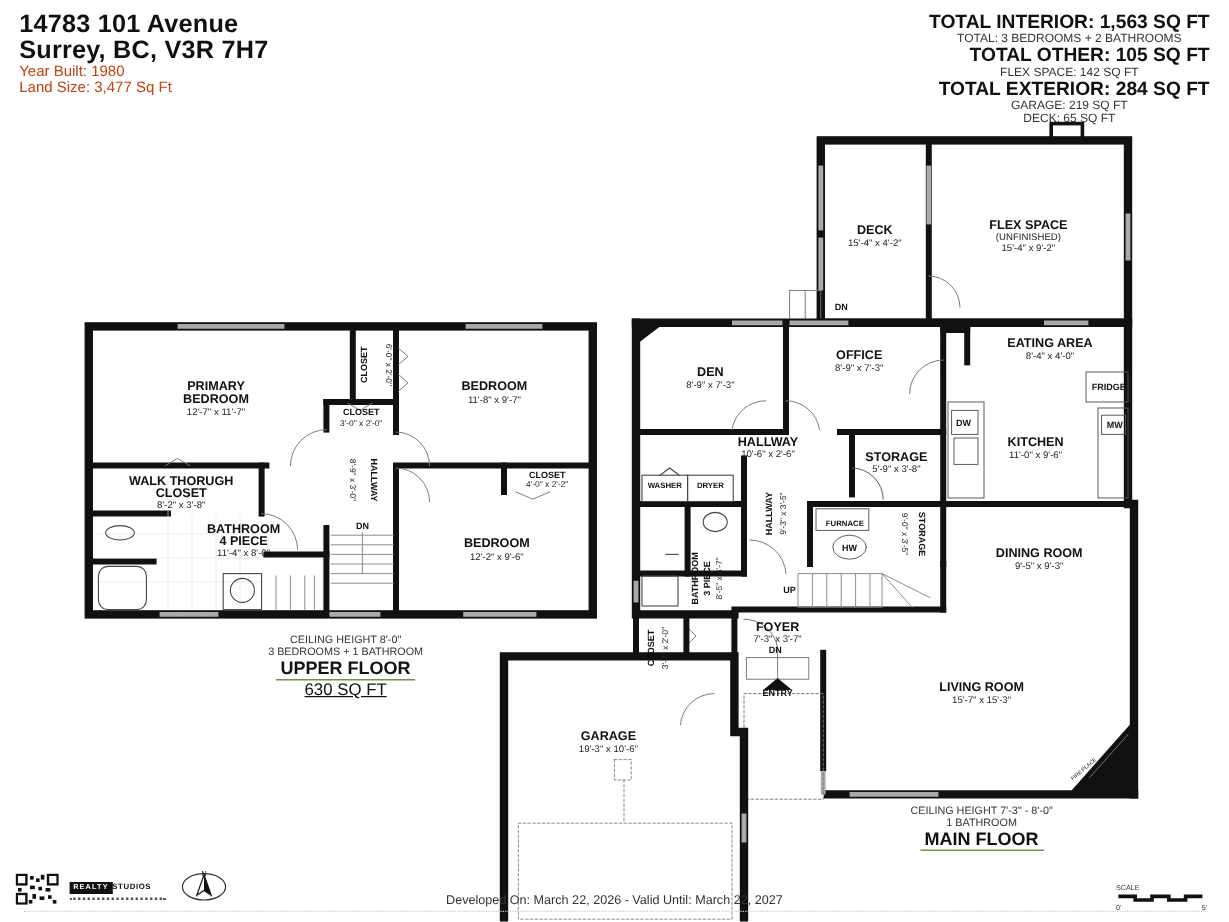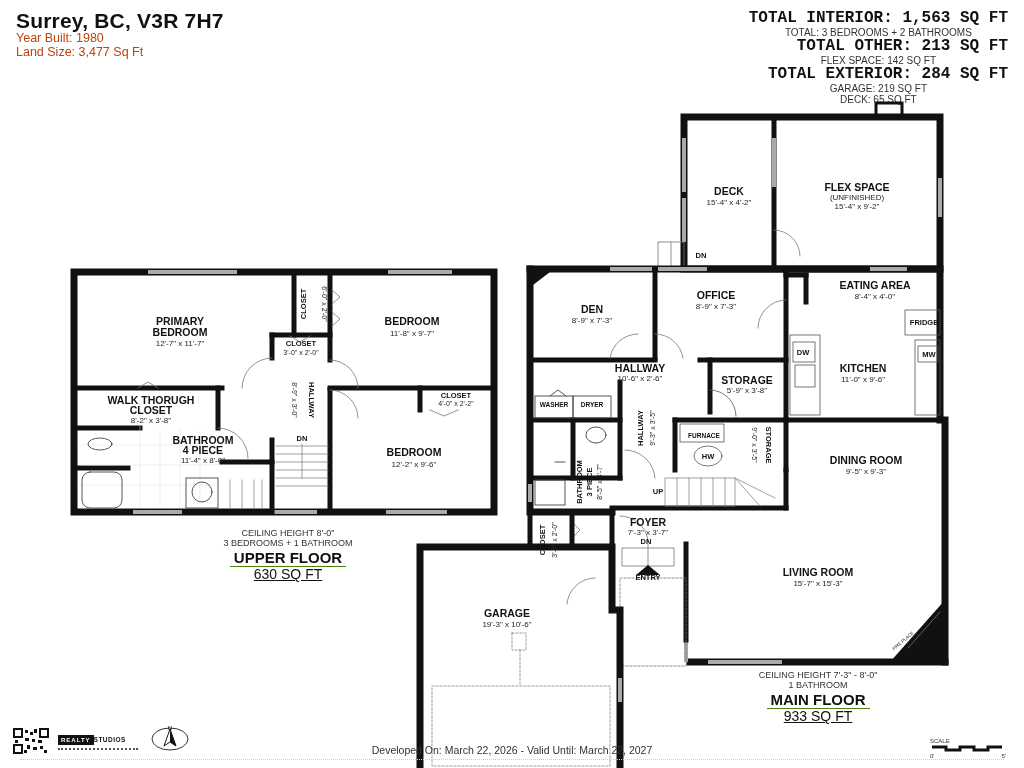--- a/index.html
+++ b/index.html
@@ -1,21 +1,21 @@
 <!DOCTYPE html>
 <html><head>
 <meta charset="utf-8">
 <style>
   html, body { margin:0; padding:0; background:#ffffff; }
   body { width:1024px; height:768px; position:relative; overflow:hidden; font-family:"Liberation Sans", sans-serif; color:#111; }
   .hdr-left { position:absolute; left:16px; top:10px; }
   .addr { font-weight:bold; font-size:21px; line-height:21px; letter-spacing:0.2px; }
   .meta { font-size:12.5px; line-height:14px; color:#c2410c; }
   .hdr-right { position:absolute; right:16px; top:10px; text-align:right; }
-  .tot { font-weight:bold; font-size:16px; line-height:17px;font-family:Liberation Mono, monospace; }
+  .tot { font-weight:bold; font-size:16px; line-height:17px; }
   .sub { font-size:10px; line-height:11px; color:#333;text-align:center; }
   svg#plan { position:absolute; left:0; top:0; }
   .rl { font-family:"Liberation Sans", sans-serif; font-weight:bold; font-size:10.5px; fill:#111; text-anchor:middle; }
   .rd { font-family:"Liberation Sans", sans-serif; font-size:8px; fill:#222; text-anchor:middle; }
   .sm { font-family:"Liberation Sans", sans-serif; font-weight:bold; font-size:7.5px; fill:#111; text-anchor:middle; }
   .floor-block { position:absolute; text-align:center; }
   .fc { font-size:9px; line-height:10px; color:#333; }
   .fn { font-weight:bold; font-size:15px; line-height:16px; border-bottom:1px solid #4d7c0f; display:inline-block; padding:0 4px; margin-top:2px; }
   .fs { font-size:14px; line-height:15px;text-decoration:underline; }
   .footer { position:absolute; left:0; width:1024px; top:744px; text-align:center; font-size:10.5px; color:#333; }
@@ -24,29 +24,30 @@
   .logo-box { display:inline-block; background:#111; color:#fff; font-size:6px; font-weight:bold; padding:2px 3px; letter-spacing:1px; }
   .logo-text { display:inline-block; font-size:6.5px; font-weight:bold; letter-spacing:0.5px; }
   .qr { position:absolute; left:13px; top:728px; width:36px; height:26px; }
   .compass { position:absolute; left:150px; top:724px; }
   .scale { position:absolute; left:930px; top:738px; font-size:6px; color:#333; }
 </style>
 </head>
 <body>
 
 <div class="hdr-left">
+  <div class="addr">14783 101 Avenue</div>
   <div class="addr">Surrey, BC, V3R 7H7</div>
   <div class="meta">Year Built: 1980</div>
   <div class="meta">Land Size: 3,477 Sq Ft</div>
 </div>
 
 <div class="hdr-right">
   <div class="tot">TOTAL INTERIOR: 1,563 SQ FT</div>
   <div class="sub">TOTAL: 3 BEDROOMS + 2 BATHROOMS</div>
-  <div class="tot">TOTAL OTHER: 213 SQ FT</div>
+  <div class="tot">TOTAL OTHER: 105 SQ FT</div>
   <div class="sub">FLEX SPACE: 142 SQ FT</div>
   <div class="tot">TOTAL EXTERIOR: 284 SQ FT</div>
   <div class="sub">GARAGE: 219 SQ FT</div>
   <div class="sub">DECK: 65 SQ FT</div>
 </div>
 
 <svg id="plan" width="1024" height="768" viewBox="0 0 1024 768">
   <g fill="none" stroke="#111" stroke-linecap="square">
 
     <g>
@@ -325,21 +326,20 @@
   <div class="fc">CEILING HEIGHT 8'-0"</div>
   <div class="fc">3 BEDROOMS + 1 BATHROOM</div>
   <div><span class="fn">UPPER FLOOR</span></div>
   <div class="fs">630 SQ FT</div>
 </div>
 
 <div class="floor-block" style="left:708px; top:670px; width:220px;">
   <div class="fc">CEILING HEIGHT 7'-3" - 8'-0"</div>
   <div class="fc">1 BATHROOM</div>
   <div><span class="fn">MAIN FLOOR</span></div>
-  <div class="fs">933 SQ FT</div>
 </div>
 
 <svg class="qr" viewBox="0 0 36 26">
   <rect x="0" y="0" width="36" height="26" fill="#fff"></rect>
   <rect x="1" y="1" width="8" height="8" fill="none" stroke="#111" stroke-width="2"></rect>
   <rect x="27" y="1" width="8" height="8" fill="none" stroke="#111" stroke-width="2"></rect>
   <rect x="1" y="17" width="8" height="8" fill="none" stroke="#111" stroke-width="2"></rect>
   <g fill="#111">
     <rect x="12" y="2" width="3" height="3"></rect>
       <rect x="17" y="4" width="3" height="3"></rect>

